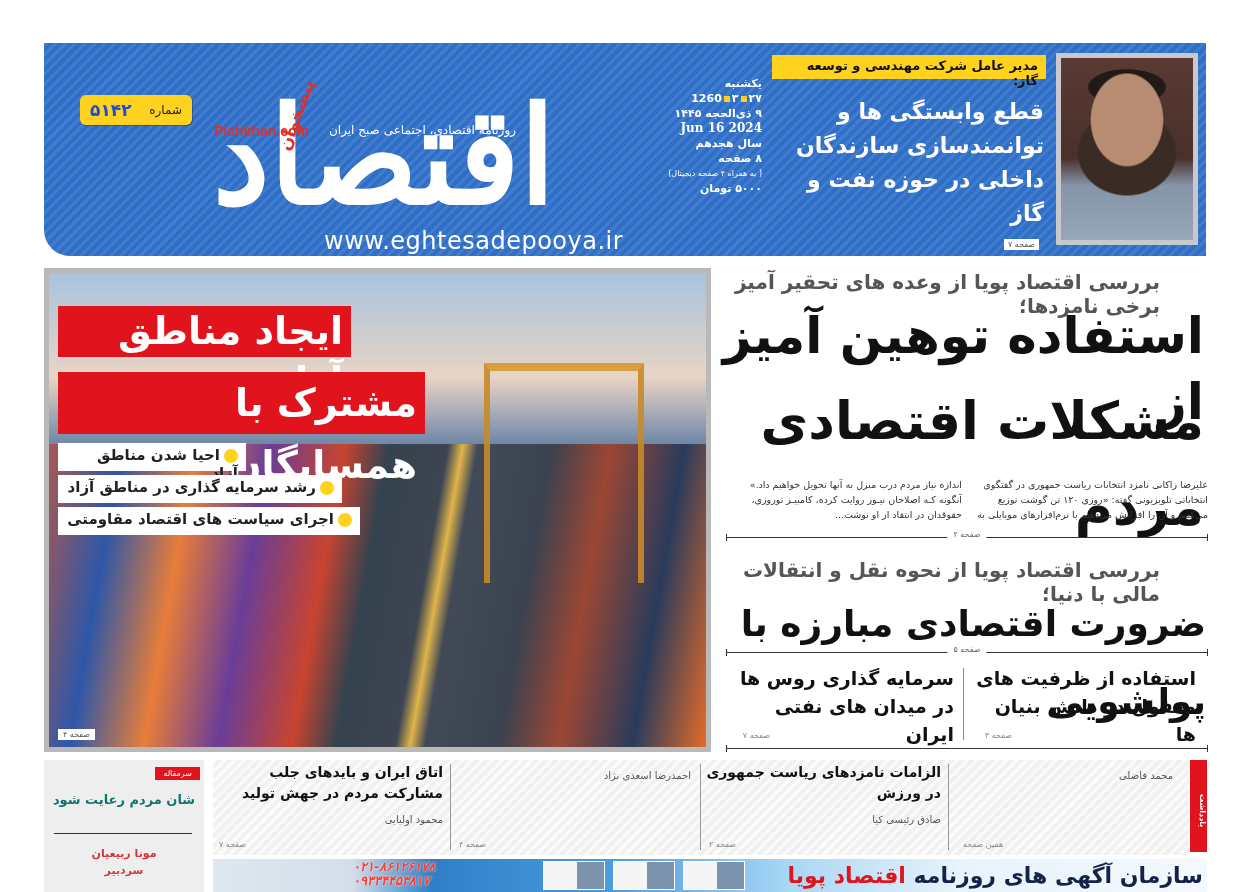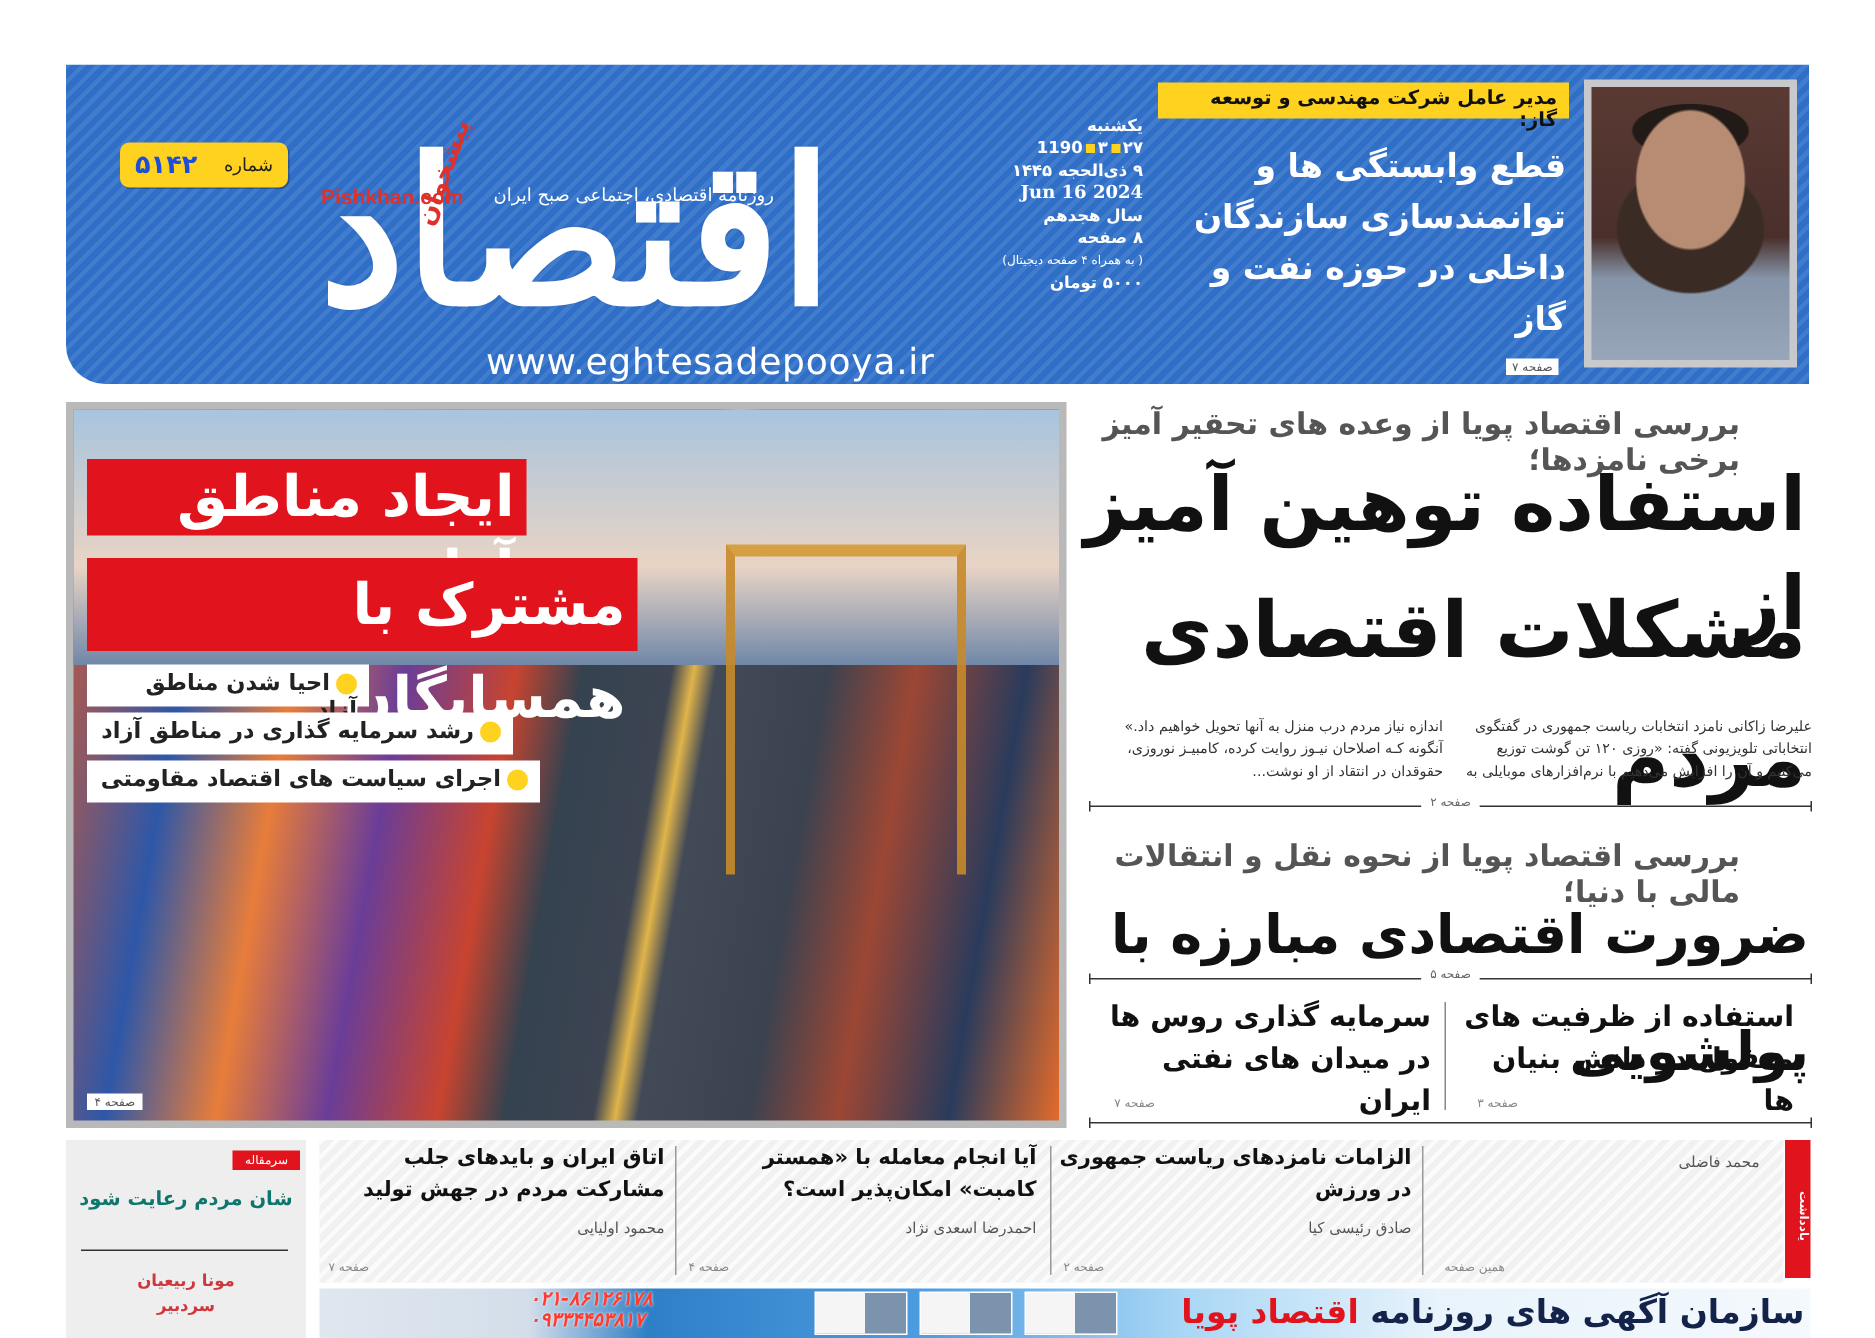--- a/index.html
+++ b/index.html
@@ -188,21 +188,21 @@
   </div>
   <div class="logo">اقتصاد پویا</div>
   <div class="logo-sub">روزنامه اقتصادی، اجتماعی صبح ایران</div>
   <div class="watermark-fa">پیشخوان</div>
   <div class="watermark">Pishkhan.com</div>
   <div class="website">www.eghtesadepooya.ir</div>
 
   <div class="dateblock">
     <div>یکشنبه</div>
     <div>
-      <span>۲۷</span><span class="sep"></span><span>۳</span><span class="sep"></span><span>1190</span>
+      <span>۲۷</span><span class="sep"></span><span>۳</span><span class="sep"></span><span>1260</span>
     </div>
     <div>۹ ذی‌الحجه ۱۴۴۵</div>
     <div class="en">2024 Jun 16</div>
     <div>سال هجدهم</div>
     <div>۸ صفحه</div>
     <div class="small">( به همراه ۴ صفحه دیجیتال)</div>
     <div>۵۰۰۰ تومان</div>
   </div>
 
   <div class="interview-kicker">مدیر عامل شرکت مهندسی و توسعه گاز:</div>
@@ -265,21 +265,20 @@
   <div class="vsep" style="left:735px;"></div>
 
   <div class="op" style="left:492px; width:236px;">
     <div class="t" style="padding-top:2px;">الزامات نامزدهای ریاست جمهوری در ورزش</div>
     <div class="a">صادق رئیسی کیا</div>
     <div class="p">صفحه ۲</div>
   </div>
   <div class="vsep" style="left:487px;"></div>
 
   <div class="op" style="left:242px; width:236px;">
-    <div class="t" style="padding-top:2px;">آیا انجام معامله با «همستر کامبت» امکان‌پذیر است؟</div>
     <div class="a">احمدرضا اسعدی نژاد</div>
     <div class="p">صفحه ۴</div>
   </div>
   <div class="vsep" style="left:237px;"></div>
 
   <div class="op" style="left:2px; width:228px;">
     <div class="t" style="padding-top:2px;">اتاق ایران و بایدهای جلب مشارکت مردم در جهش تولید</div>
     <div class="a">محمود اولیایی</div>
     <div class="p">صفحه ۷</div>
   </div>

